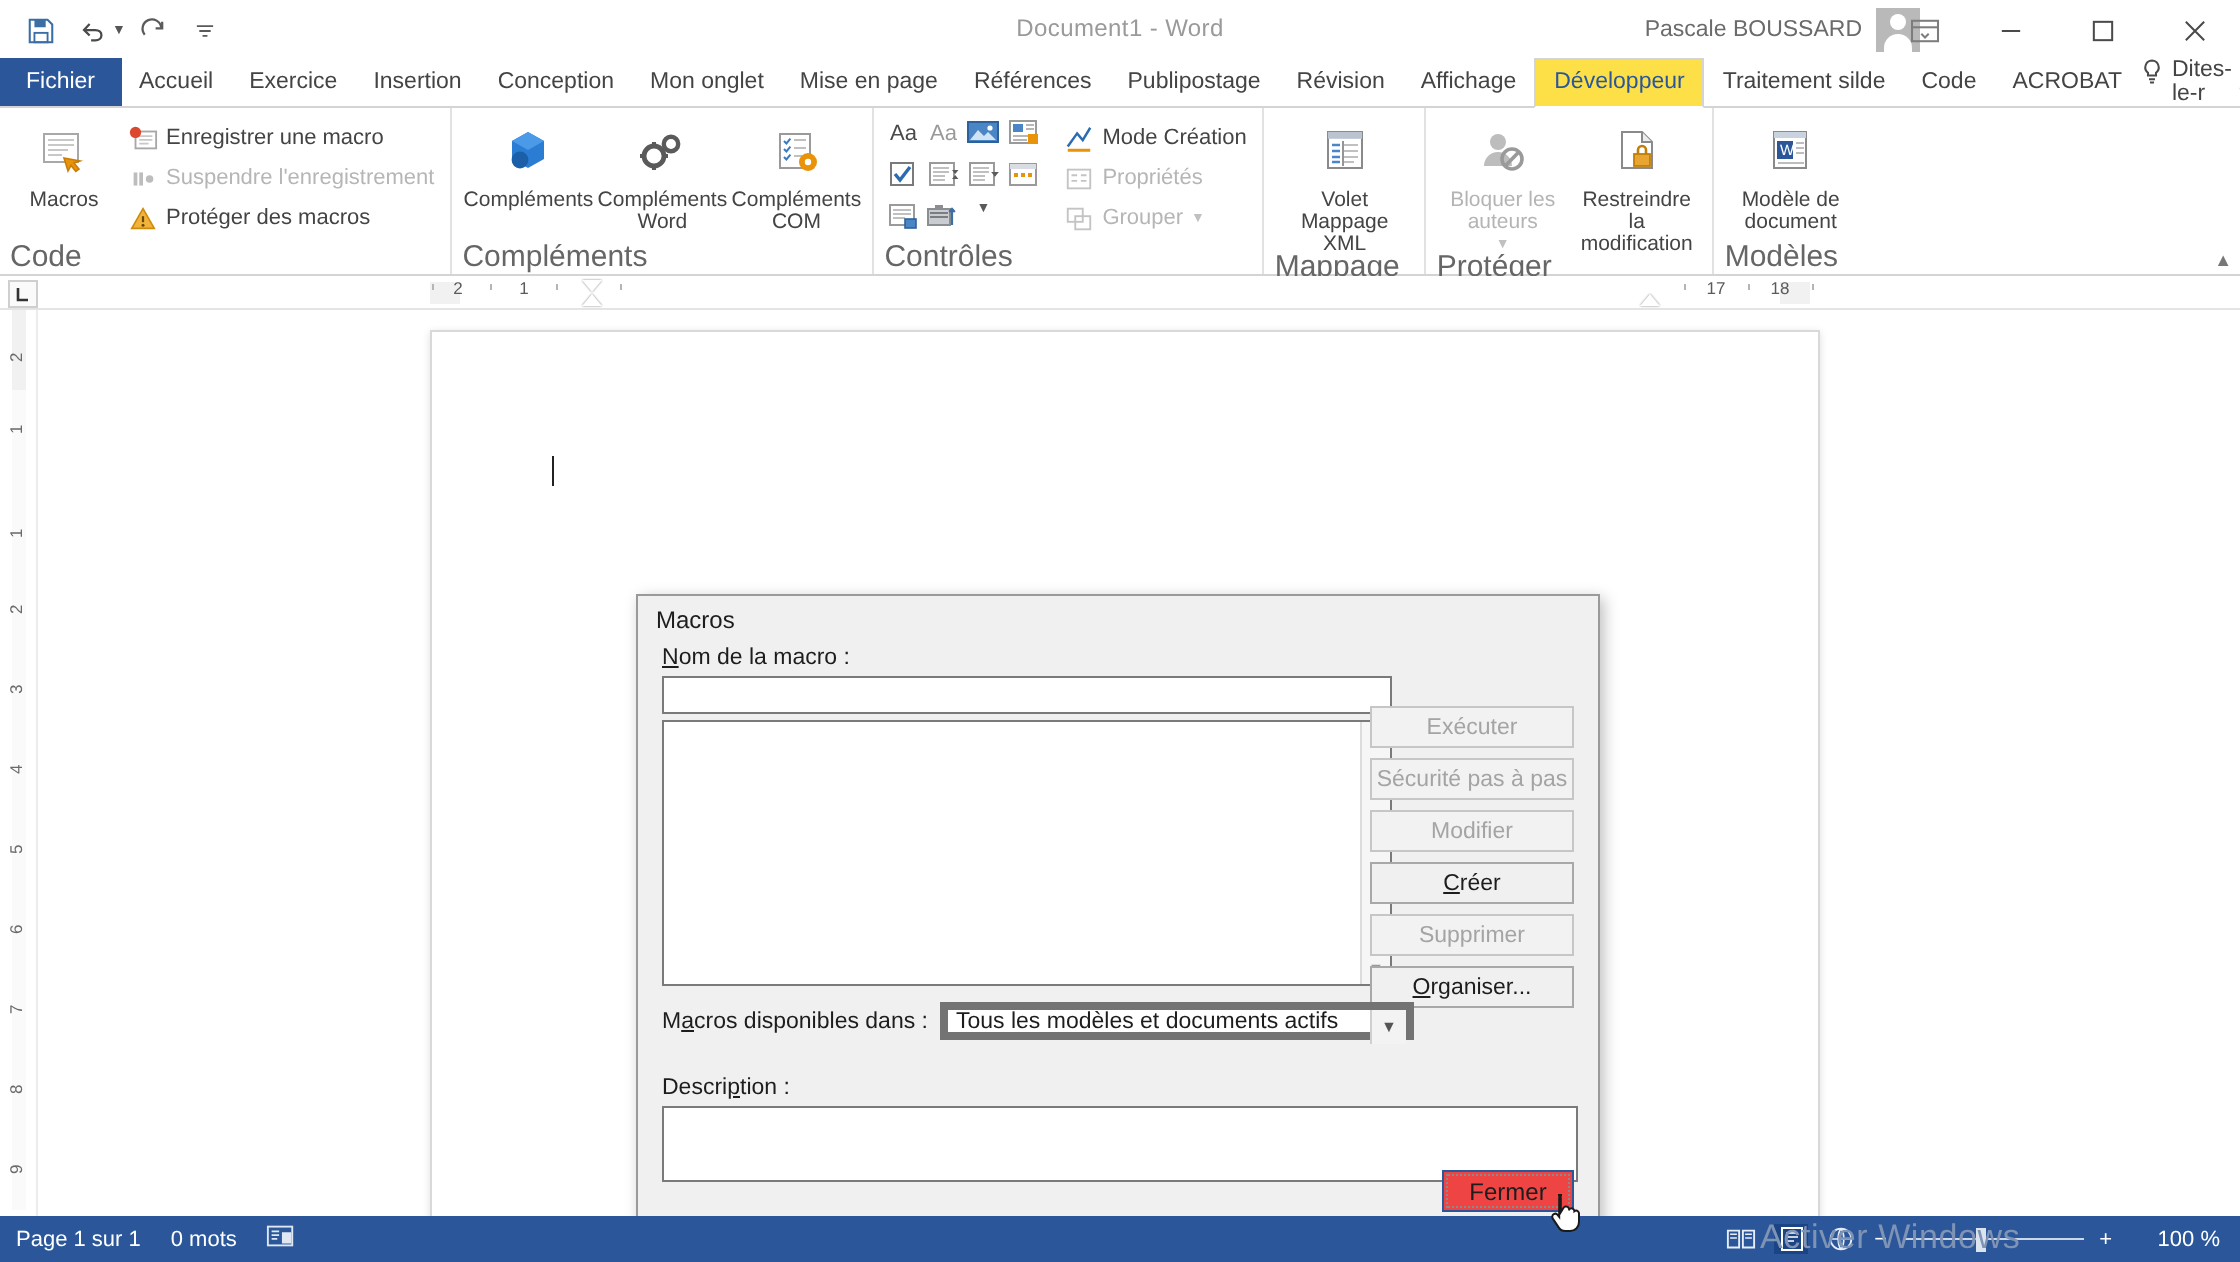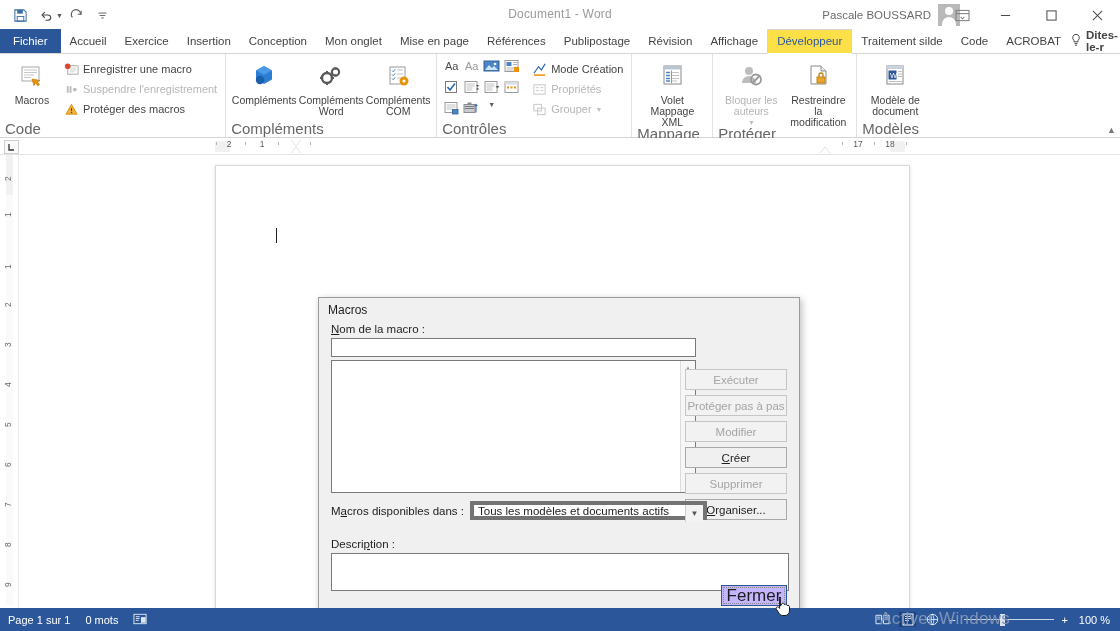--- a/index.html
+++ b/index.html
@@ -39,21 +39,21 @@
   .tab-file {
     background:#2b579a; color:#fff; height:24px; line-height:24px;
     padding:0 13px; font-size:11.5px;
   }
   .tab { height:24px; line-height:24px; padding:0 9px; font-size:11.5px; color:#444; white-space:nowrap; }
   .tab.active {
     color:#2b579a; background:#fde047; border:1px solid #d4d4d4; border-bottom:1px solid #fff;
     margin-bottom:-1px; height:25px; line-height:23px; position:relative; z-index:3;
   }
   .tabstrip-right { margin-left:auto; display:flex; align-items:center; gap:3px; padding-right:8px; }
-  .tell-me { display:flex; align-items:center; gap:4px; color:#444; font-size:11.5px;font-weight:bold; }
+  .tell-me { display:flex; gap:4px; color:#444; font-size:11.5px; }
   .share-btn { display:flex; align-items:center; gap:4px; color:#444; font-size:11.5px; padding-right:4px; }
 
   
   .ribbon { position:relative; height:84px; background:#fff; border-bottom:1px solid #d4d4d4;
             display:flex; align-items:stretch; }
   .grp { position:relative; display:flex; flex-direction:column; padding:2px 5px 0 5px; }
   .grp + .grp { border-left:1px solid #e2e2e2; }
   .grp-body { flex:1; display:flex; align-items:flex-start; gap:1px; padding-top:2px; }
   .grp-label { text-align:left; font-size:15px; color:#666; padding-bottom:3px; height:14px; line-height:12px; }
 
@@ -110,49 +110,49 @@
                background:#f0f0f0; }
   .dlg-body { position:relative; padding:0 12px; }
   .dlg-label { font-size:11.5px; color:#1d1d1d; margin-bottom:3px; }
   .dlg-label u { text-decoration:underline; }
   .name-input { width:365px; height:19px; border:1px solid #7a7a7a; background:#fff; }
   .list-wrap { position:relative; width:365px; height:133px; border:1px solid #7a7a7a; background:#fff;
                margin-top:3px; }
   .vscroll { position:absolute; right:0; top:0; width:15px; height:100%; background:#f6f6f6;
              border-left:1px solid #dcdcdc; display:flex; flex-direction:column; justify-content:space-between; }
   .vs-arrow { height:15px; display:flex; align-items:center; justify-content:center; color:#9a9a9a; font-size:8px; }
-  .dlg-btns { position:absolute; right:12px; top:46px; width:102px; display:flex; flex-direction:column; gap:5px; }
+  .dlg-btns { position:absolute; right:12px; top:30px; width:102px; display:flex; flex-direction:column; gap:5px; }
   .dbtn { height:21px; border:1px solid #a8a8a8; background:#f0f0f0; color:#1d1d1d;
           font-size:11.5px; display:flex; align-items:center; justify-content:center; }
   .dbtn.dis { color:#a4a4a4; border-color:#c6c6c6; background:#f2f2f2; }
   .dbtn u { text-decoration:underline; }
   .row-avail { display:flex; align-items:center; gap:6px; margin-top:8px; }
   .combo { position:relative; width:237px; height:19px; border:4px solid #737373; background:#fff;
            display:flex; align-items:center; padding-left:4px; font-size:11.5px; }
   .combo-arrow { position:absolute; right:0; top:0; width:18px; height:17px; background:#f3f3f3;
                  border-left:1px solid #cfcfcf; display:flex; align-items:center; justify-content:center;
                  color:#555; font-size:8px; }
   .desc-box { width:458px; height:38px; border:1px solid #7a7a7a; background:#fff; margin-top:3px; }
   .close-row { position:absolute; right:12px; bottom:9px; }
-  .close-btn { width:66px; height:21px; border:1px solid #2b579a; background:#c4b5fd;
-               display:flex; align-items:center; justify-content:center; font-size:17px; position:relative; }
+  .close-btn { width:66px; height:21px; border:1px solid #2b579a; background:#ef4444;
+               display:flex; align-items:center; justify-content:center; font-size:12px; position:relative; }
   .close-btn:after { content:""; position:absolute; inset:1px; border:1px dotted #8a8a8a; }
   .cursor-hand { position:absolute; left:775px; top:441px; width:17px; height:22px; z-index:40; }
 
   
   .statusbar { position:absolute; left:0; bottom:0; width:1120px; height:23px; background:#2b579a;
                color:#fff; font-size:11px; display:flex; align-items:center; }
   .sb-left { display:flex; align-items:center; gap:15px; padding-left:8px; }
   .sb-right { margin-left:auto; display:flex; align-items:center; gap:8px; padding-right:10px; }
   .viewbtn { width:17px; height:15px; display:flex; align-items:center; justify-content:center; }
   .viewbtn.active { background:#1b4484; }
   .zoomslider { position:relative; width:90px; height:14px; display:flex; align-items:center; }
   .zoomtrack { position:absolute; left:0; right:0; top:6px; height:1px; background:#cbd6e6; }
   .zoomhandle { position:absolute; left:36px; top:1px; width:5px; height:12px; background:#dbe3ef; }
-  .zoomval { min-width:34px; text-align:right; }
+  .zoomval { min-width:34px; text-align:right;margin-left:12px; }
   .watermark { position:absolute; left:880px; bottom:2px; font-size:17px; color:#7f93b5;
                white-space:nowrap; letter-spacing:.3px; pointer-events:none; }
 </style>
 </head>
 <body>
 
 <div class="app">
 
   <div class="titlebar">
     <div class="qat">
@@ -586,21 +586,21 @@
         <div class="name-input"></div>
         <div class="list-wrap">
           <div class="vscroll">
             <div class="vs-arrow">▲</div>
             <div class="vs-arrow">▼</div>
           </div>
         </div>
 
         <div class="dlg-btns">
           <div class="dbtn dis">Exécuter</div>
-          <div class="dbtn dis">Protéger pas à pas</div>
+          <div class="dbtn dis">Sécurité pas à pas</div>
           <div class="dbtn dis">Modifier</div>
           <div class="dbtn"><u>C</u>réer</div>
           <div class="dbtn dis">Supprimer</div>
           <div class="dbtn"><u>O</u>rganiser...</div>
         </div>
 
         <div class="row-avail">
           <span>M<u>a</u>cros disponibles dans :</span>
           <div class="combo">
             <span>Tous les modèles et documents actifs</span>

